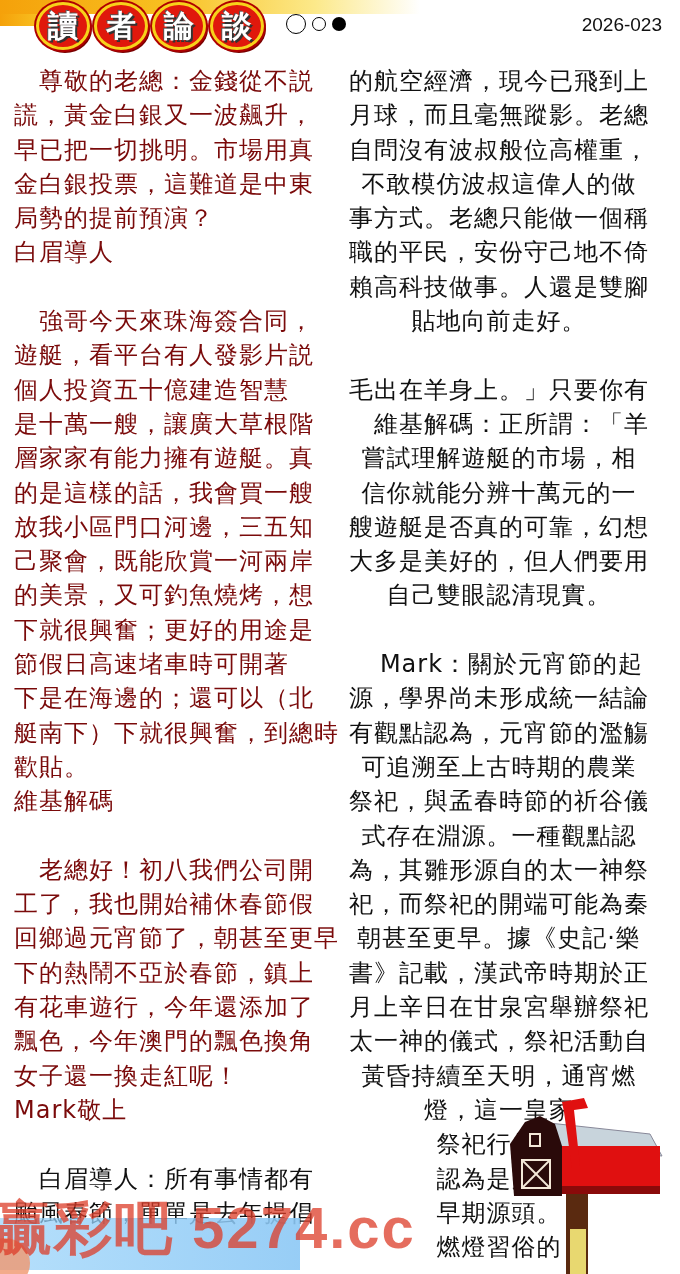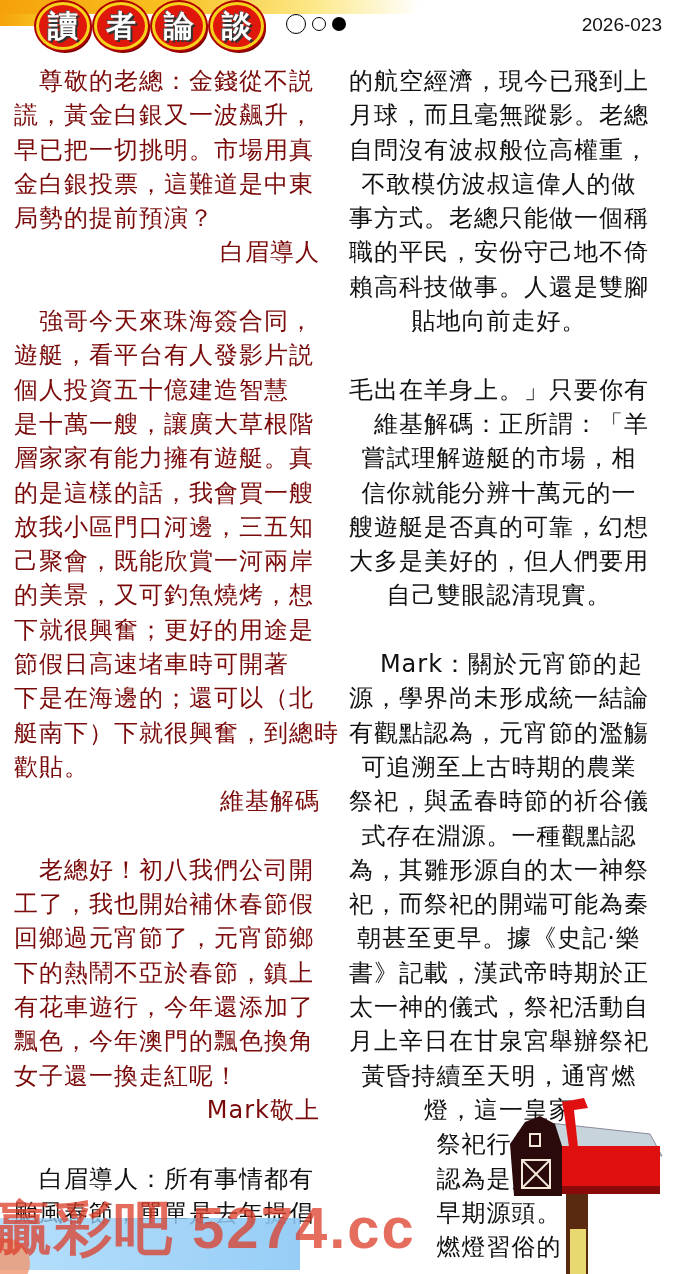--- a/index.html
+++ b/index.html
@@ -19,21 +19,21 @@
   .dot-lg { width:20px; height:20px; border:1.5px solid #000; border-radius:50%; box-sizing:border-box; background:#fff; }
   .dot-sm { width:14px; height:14px; border:1.5px solid #000; border-radius:50%; box-sizing:border-box; background:#fff; }
   .dot-fill { width:14px; height:14px; border-radius:50%; background:#000; }
   .issue { position:absolute; right:18px; top:14px; font-family:"Liberation Sans",sans-serif;
     font-weight:normal; font-size:19px; color:#111; }
 
   .col { position:absolute; top:64px; width:306px; }
   .col-left { left:14px; color:#7a0a0a; }
   .col-right { left:346px; color:#111;text-align:center; }
   .line { height:34.3px; line-height:34.3px; font-size:24px; white-space:nowrap; letter-spacing:1px; overflow:visible; }
-  .sig { text-align:right; }
+  .sig { }
   .black { color:#111; }
 
   .mailbox { position:absolute; left:500px; top:1094px; width:170px; height:180px; }
   .watermark { position:absolute; left:0; top:1218px; width:300px; height:52px;
     background:linear-gradient(90deg,rgba(150,210,250,0.7),rgba(140,200,245,0.9)); }
   .wm-text { position:absolute; left:-6px; top:1190px; font-size:58px; font-weight:bold;
     color:rgba(220,60,40,0.75); font-family:"Liberation Sans",sans-serif; white-space:nowrap; letter-spacing:2px; }
   .wm-circle { position:absolute; left:-20px; top:1238px; width:50px; height:50px; border-radius:50%;
     background:rgba(240,150,110,0.8); }
 </style>
@@ -76,21 +76,21 @@
     <div class="line">的美景，又可釣魚燒烤，想</div>
     <div class="line">下就很興奮；更好的用途是</div>
     <div class="line">節假日高速堵車時可開著</div>
     <div class="line">下是在海邊的；還可以（北</div>
     <div class="line">艇南下）下就很興奮，到總時</div>
     <div class="line">歡貼。</div>
     <div class="line sig">維基解碼</div>
     <div class="line"></div>
     <div class="line">　老總好！初八我們公司開</div>
     <div class="line">工了，我也開始補休春節假</div>
-    <div class="line">回鄉過元宵節了，元宵節鄉</div>
+    <div class="line">回鄉過元宵節了，朝甚至更早</div>
     <div class="line">下的熱鬧不亞於春節，鎮上</div>
     <div class="line">有花車遊行，今年還添加了</div>
     <div class="line">飄色，今年澳門的飄色換角</div>
     <div class="line">女子還一換走紅呢！</div>
     <div class="line sig">Mark敬上</div>
     <div class="line"></div>
     <div class="line black">　白眉導人：所有事情都有</div>
     <div class="line black">颱風春節，單單是去年提倡</div>
   </div>
 <div class="col col-right" id="col-right">
@@ -114,22 +114,22 @@
     <div class="line black">　Mark：關於元宵節的起</div>
     <div class="line black">源，學界尚未形成統一結論</div>
     <div class="line black">有觀點認為，元宵節的濫觴</div>
     <div class="line black">可追溯至上古時期的農業</div>
     <div class="line black">祭祀，與孟春時節的祈谷儀</div>
     <div class="line black">式存在淵源。一種觀點認</div>
     <div class="line black">為，其雛形源自的太一神祭</div>
     <div class="line black">祀，而祭祀的開端可能為秦</div>
     <div class="line black">朝甚至更早。據《史記·樂</div>
     <div class="line black">書》記載，漢武帝時期於正</div>
+    <div class="line black">月上辛日在甘泉宮舉辦祭祀</div>
     <div class="line black">太一神的儀式，祭祀活動自</div>
-    <div class="line black">月上辛日在甘泉宮舉辦祭祀</div>
     <div class="line black">黃昏持續至天明，通宵燃</div>
     <div class="line black">燈，這一皇家</div>
     <div class="line black">祭祀行為被</div>
     <div class="line black">認為是元宵</div>
     <div class="line black">早期源頭。</div>
     <div class="line black">燃燈習俗的</div>
   </div>
 
 <div class="mailbox">
   <svg width="170" height="180" viewBox="0 0 170 180">

